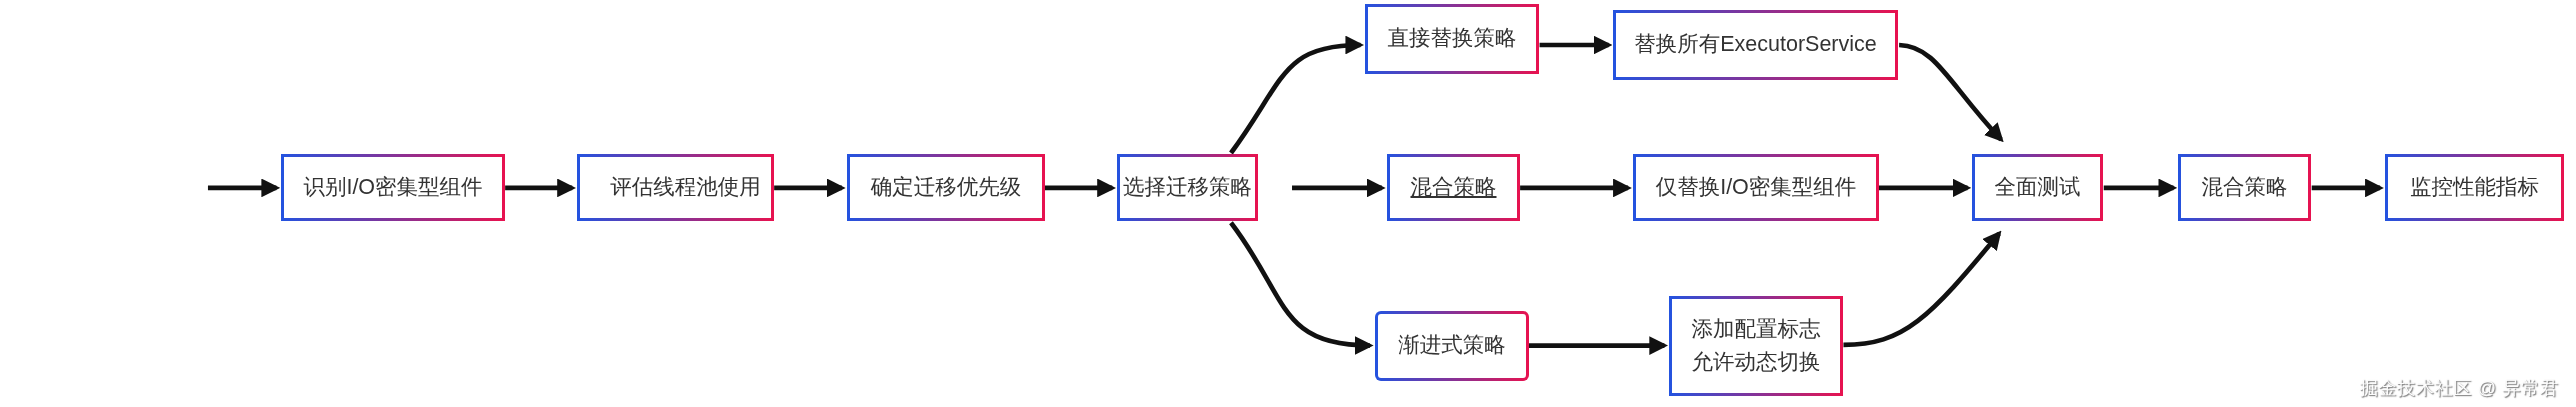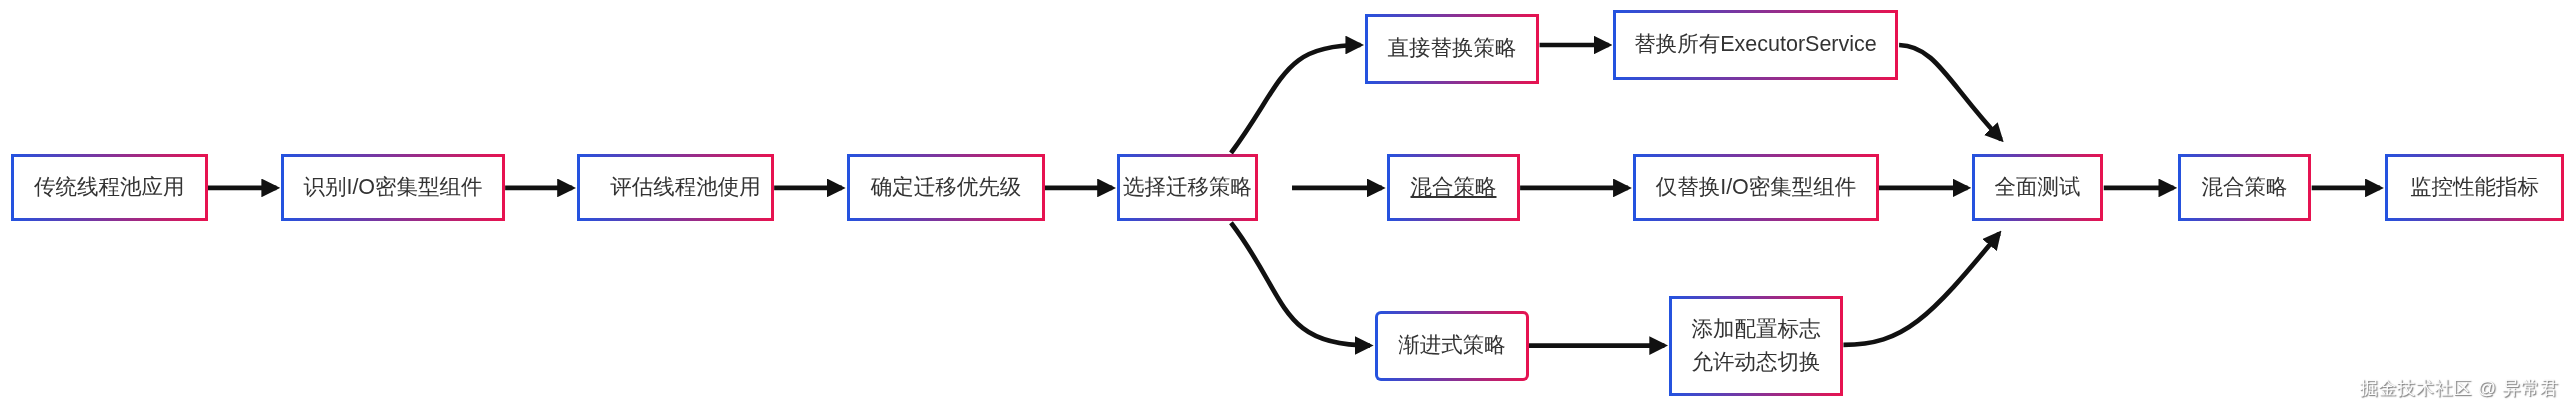--- a/index.html
+++ b/index.html
@@ -63,26 +63,25 @@
     <path d="M2295 67 L2398 67" marker-end="url(#arrowhead)"></path>
     <path d="M2266 280 L2427 280" marker-end="url(#arrowhead)"></path>
     <path d="M2278 515 L2481 515" marker-end="url(#arrowhead)"></path>
     <path d="M2831 67 C2885 68 2905 125 2983 208" marker-end="url(#arrowhead)"></path>
     <path d="M2800 280 L2933 280" marker-end="url(#arrowhead)"></path>
     <path d="M2748 514 C2838 514 2876 474 2980 348" marker-end="url(#arrowhead)"></path>
     <path d="M3136 280 L3240 280" marker-end="url(#arrowhead)"></path>
     <path d="M3446 280 L3548 280" marker-end="url(#arrowhead)"></path>
   </svg>
 
-  <div class="node" style="left:10.7px;   top:154px; width:197px; height:67px;">传统线程池应用</div>
   <div class="node" style="left:281px;  top:154px; width:224px; height:67px;">识别I/O密集型组件</div>
   <div class="node" style="left:577px;  top:154px; width:197px; height:67px;padding-left:20px;">评估线程池使用</div>
   <div class="node" style="left:847px; top:154px; width:198px; height:67px;">确定迁移优先级</div>
   <div class="node" style="left:1117px; top:154px; width:141px; height:67px;">选择迁移策略</div>
-  <div class="node" style="left:1365px; top:14px;  width:174px; height:70px;">直接替换策略</div>
+  <div class="node" style="left:1365px; top:4px;  width:174px; height:70px;">直接替换策略</div>
   <div class="node" style="left:1613px; top:10px;  width:285px; height:70px;">替换所有ExecutorService</div>
   <div class="node" style="left:1387px; top:154px; width:133px; height:67px;text-decoration:underline;">混合策略</div>
   <div class="node" style="left:1633px; top:154px; width:246px; height:67px;">仅替换I/O密集型组件</div>
   <div class="node" style="left:1375px; top:311px; width:154px; height:70px;border-radius:6px;">渐进式策略</div>
   <div class="node" style="left:1669px; top:296px; width:174px; height:100px;">添加配置标志
 允许动态切换</div>
   <div class="node" style="left:1972px; top:154px; width:131px; height:67px;">全面测试</div>
   <div class="node" style="left:2178px; top:154px; width:133px; height:67px;">混合策略</div>
   <div class="node" style="left:2385px; top:154px; width:179px; height:67px;">监控性能指标</div>
 

